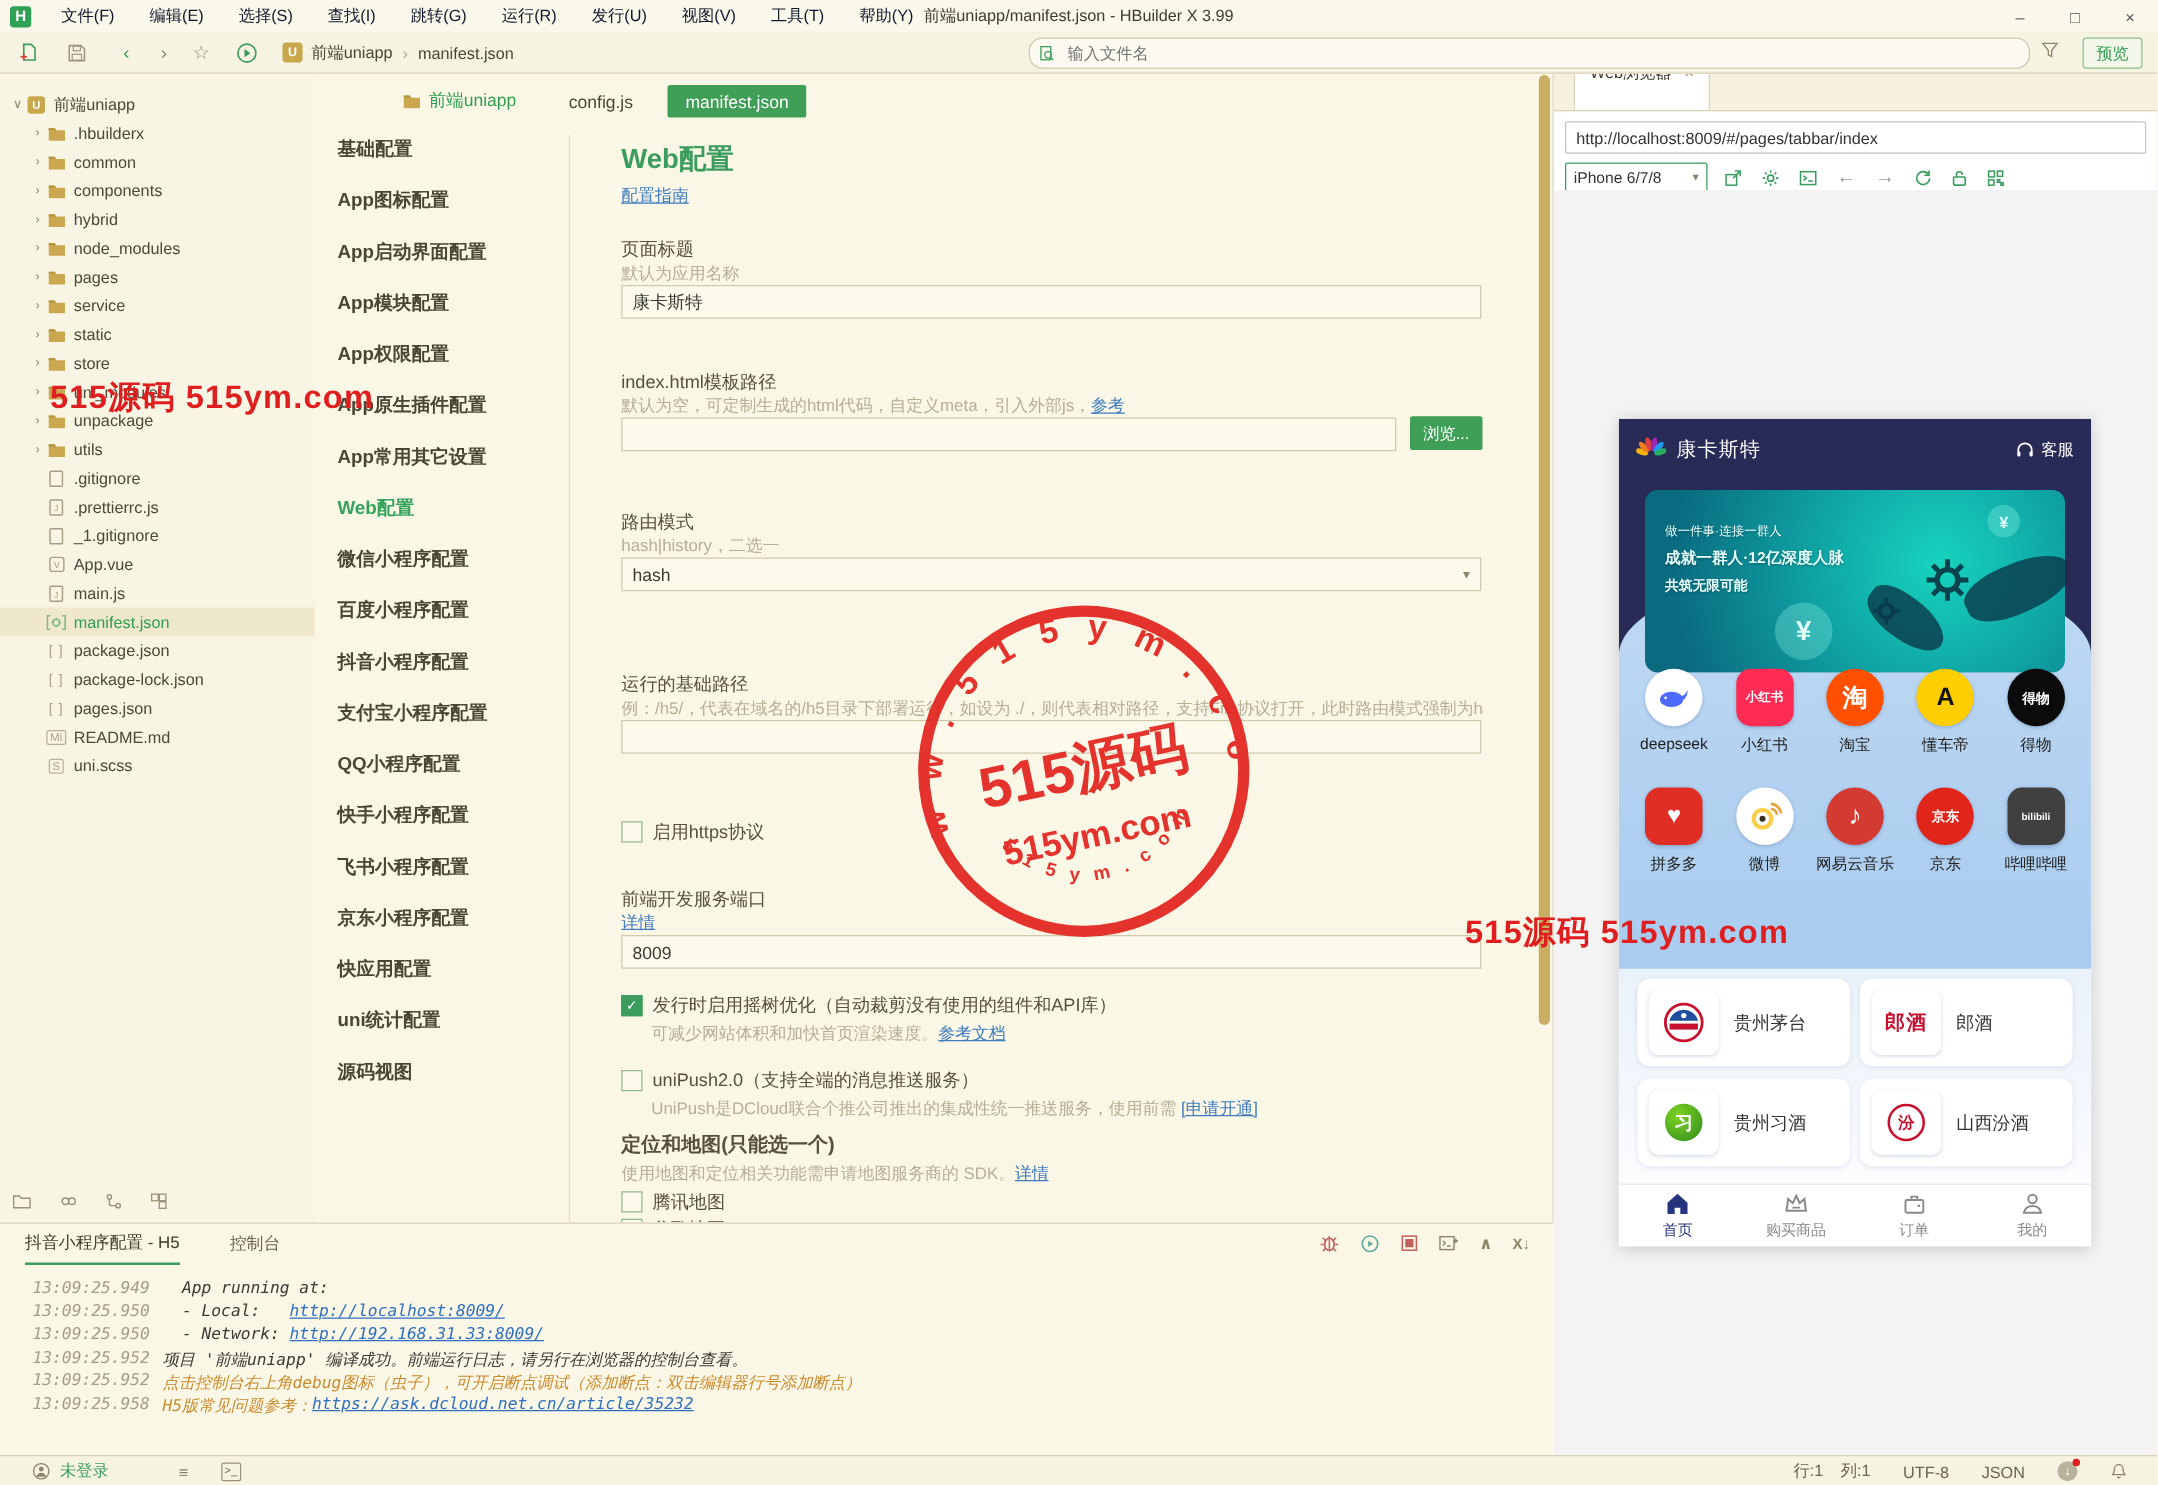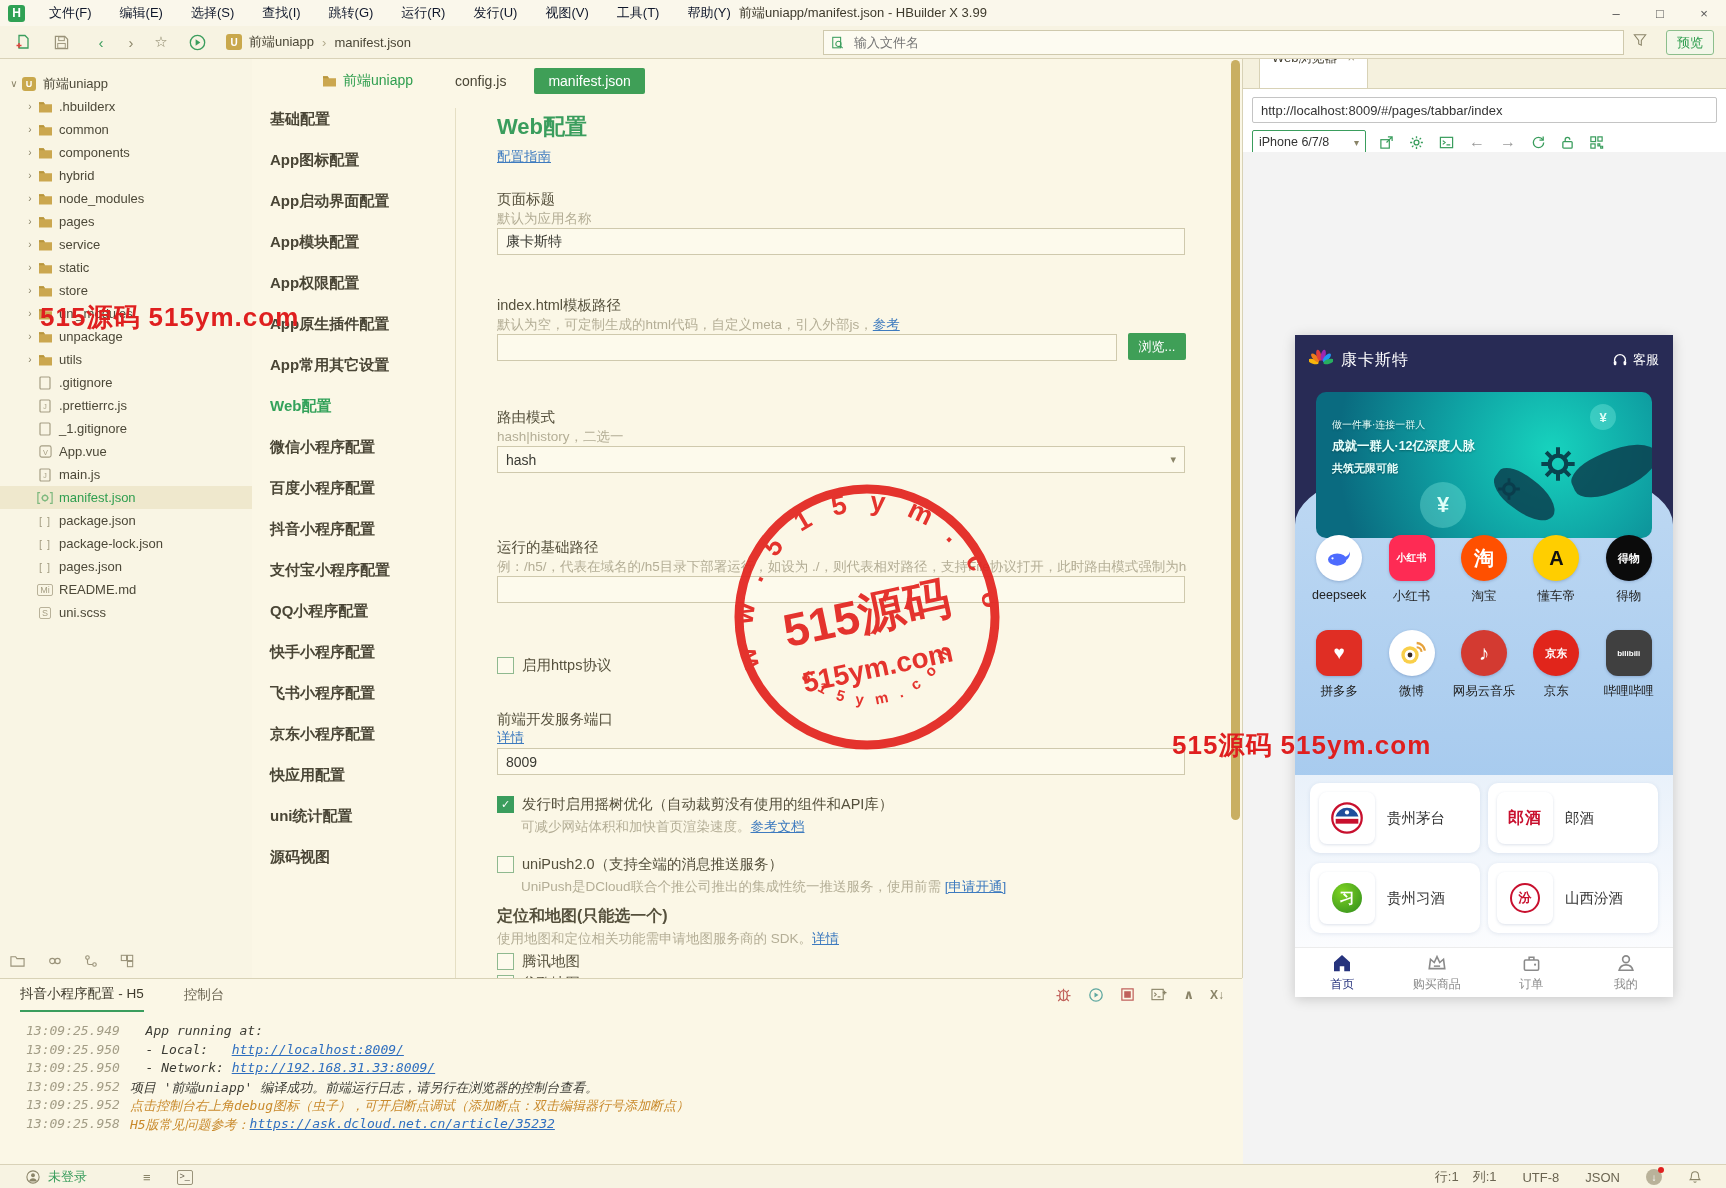--- a/index.html
+++ b/index.html
@@ -19,21 +19,21 @@
   .winbtn{width:44px;height:26px;display:flex;align-items:center;justify-content:center;font-size:13px;color:#555;}
   #winbtns{position:absolute;right:0;top:0;display:flex;}
 
   
   #toolbar{left:0;top:26px;width:1726px;height:32px;background:#F7F3E2;border-bottom:1px solid #D9D2B8;display:flex;align-items:center;z-index:5;}
   .tbico{width:30px;height:26px;display:flex;align-items:center;justify-content:center;color:#8A8468;}
   .tbico.green{color:#3A9D5D;}
   #crumb{display:flex;align-items:center;font-size:13px;color:#4A4636;margin-left:14px;}
   #u-badge{width:16px;height:16px;background:#C9A84C;border-radius:3px;color:#fff;font-size:10px;font-weight:bold;display:flex;align-items:center;justify-content:center;margin-right:7px;}
   .crumb-sep{color:#B1AA8C;margin:0 8px;font-size:13px;}
-  #file-search{position:absolute;left:823px;top:4px;width:799px;height:23px;background:#FDFBF1;border:1px solid #CFC9AD;border-radius:0;display:flex;}
+  #file-search{position:absolute;left:823px;top:4px;width:799px;height:23px;background:#FDFBF1;border:1px solid #CFC9AD;border-radius:11px;display:flex;}
   #file-search input{border:none;outline:none;background:transparent;font-size:13px;color:#6B6552;flex:1;font-family:inherit;}
   #filter-ico{position:absolute;left:1633px;top:7px;color:#8A8468;}
   #preview-btn{position:absolute;left:1666px;top:4px;height:23px;padding:0 10px;background:#F3F7E9;border:1px solid #8CBE8C;border-radius:3px;color:#2F9E4F;font-size:13px;display:flex;align-items:center;}
 
   
   #sidebar{left:0;top:58px;width:252px;height:920px;background:#F9F5E4;border-right:1px solid #DDD6BC;overflow:hidden;}
   .tree-item{height:23px;display:flex;align-items:center;font-size:13px;color:#4C4838;position:relative;}
   .tree-item .chev{width:12px;text-align:center;color:#8A8468;font-size:10px;}
   .tree-item .ticon{width:18px;margin-right:5px;display:flex;justify-content:center;}
   .tree-item.sel{background:#EFE8CD;}

